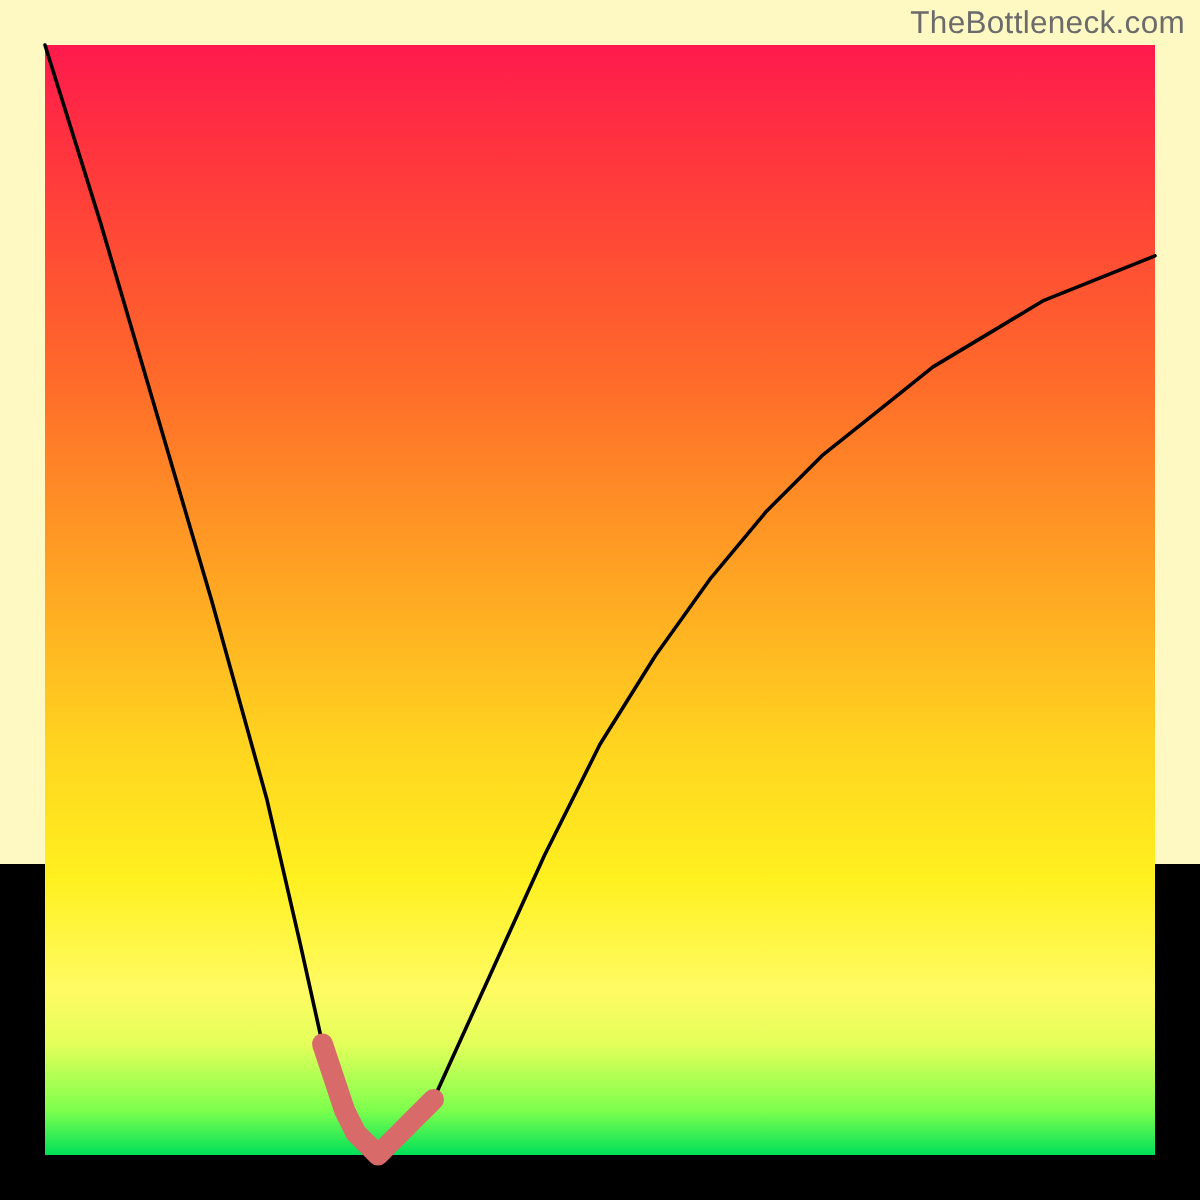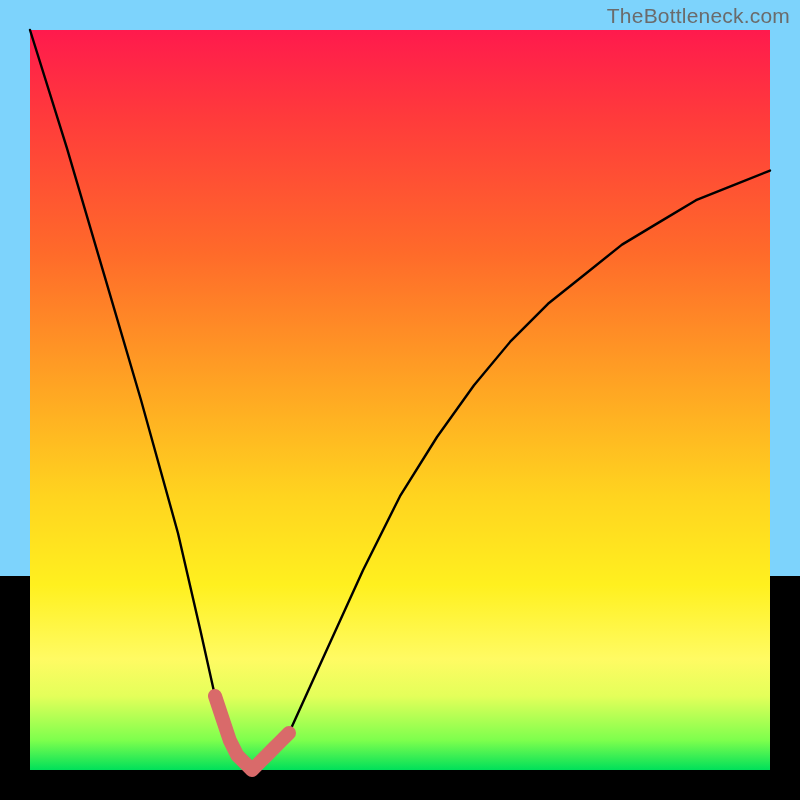--- a/index.html
+++ b/index.html
@@ -10,21 +10,21 @@
     background: #000000;
     overflow: hidden;
     font-family: Arial, Helvetica, sans-serif;
   }
   .frame {
     position: absolute;
     top: 0;
     left: 0;
     width: 800px;
     height: 576px;
-    background: #7dd3fc;
+    background: #fef9c3;
   }
   .plot-area {
     position: absolute;
     top: 30px;
     left: 30px;
     width: 740px;
     height: 740px;
     
     background: linear-gradient(
       to bottom,

